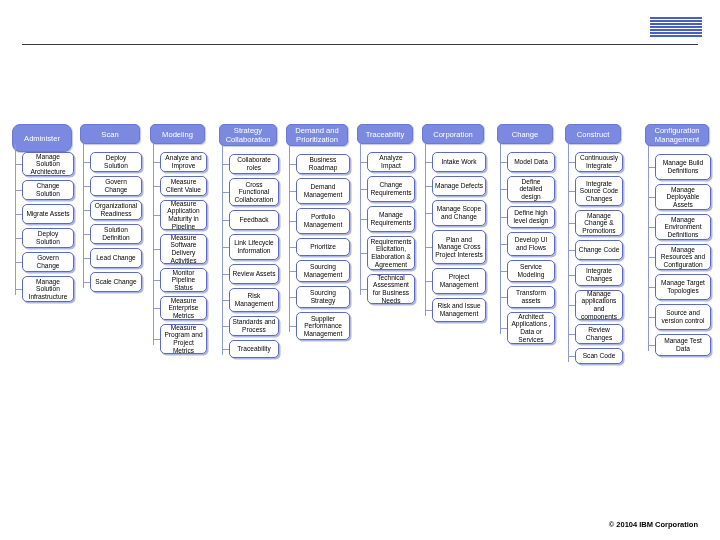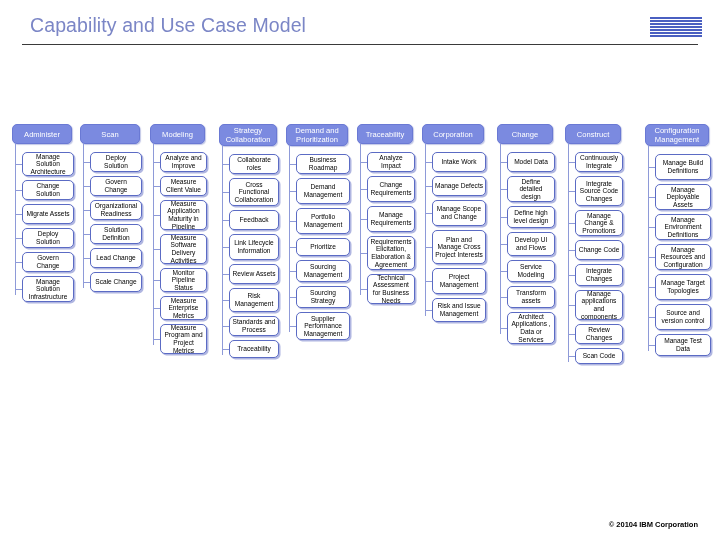--- a/index.html
+++ b/index.html
@@ -111,36 +111,35 @@
     font-size: 7.5px;
     color: #000000;
     font-weight: bold;
     white-space: nowrap;
   }
 </style>
 </head>
 <body>
 
 <div id="header">
-  <div id="page-title">Capability and Use Case Model</div>
   <div id="header-rule"></div>
   <div id="ibm-logo">
       <div class="bar" style="top: 0px;"></div>
       <div class="bar" style="top: 3px;"></div>
       <div class="bar" style="top: 6px;"></div>
       <div class="bar" style="top: 9px;"></div>
       <div class="bar" style="top: 12px;"></div>
       <div class="bar" style="top: 15px;"></div>
       <div class="bar" style="top: 18px;"></div>
     </div>
 </div>
 
 <div id="diagram">
     <div class="column" style="left: 12px; width: 60px;">
-      <div class="col-header" style="left: 0px; width: 60px; height: 20px;">
+      <div class="col-header" style="left: 0px; width: 60px; height: 28px; border-radius: 8px;">
         <span>Administer</span>
       </div>
       <div class="node" style="left: 10px; top: 28px; width: 52px; height: 24px;">
         <span>Manage Solution Architecture</span>
       </div>
       <div class="stub" style="left: 3px; top: 40px; width: 7px;"></div>
       <div class="node" style="left: 10px; top: 56px; width: 52px; height: 20px;">
         <span>Change Solution</span>
       </div>
       <div class="stub" style="left: 3px; top: 66px; width: 7px;"></div>

